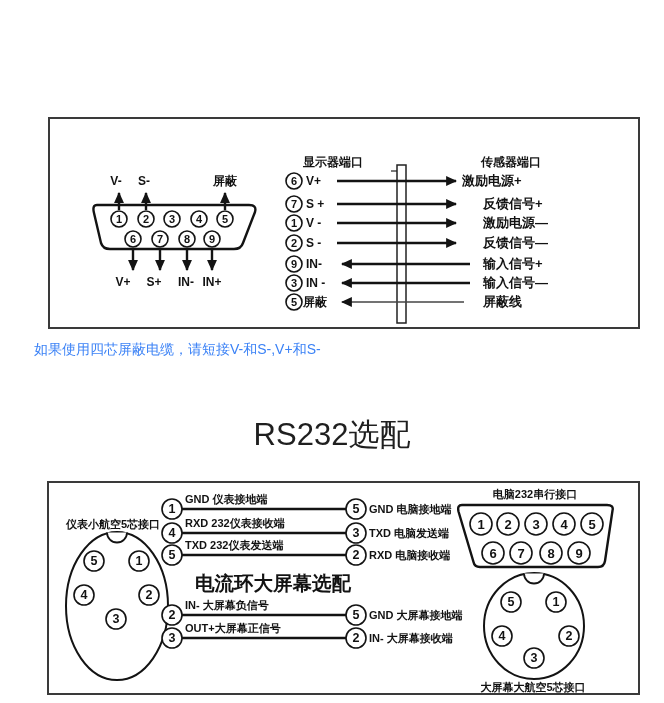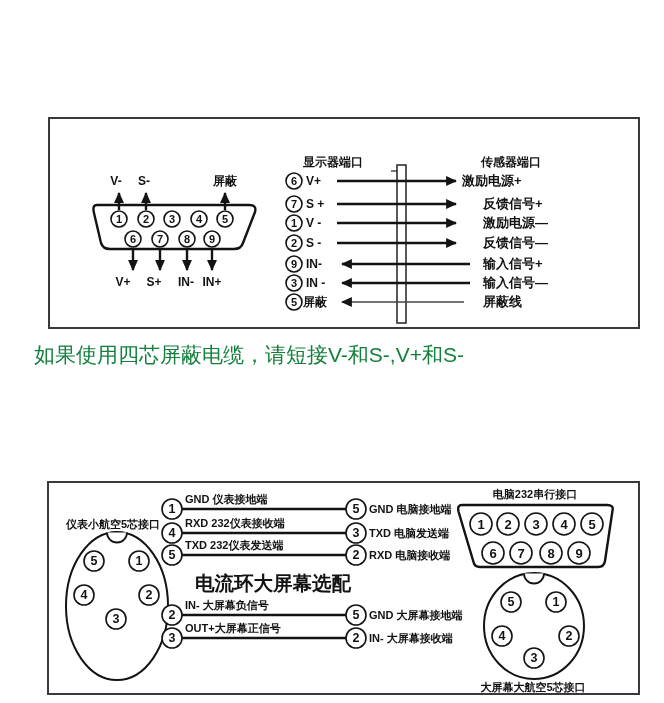--- a/index.html
+++ b/index.html
@@ -2,21 +2,21 @@
 <html><head>
 <meta charset="utf-8">
 <style>
   html,body{margin:0;padding:0;background:#fff;}
   .page{position:relative;width:664px;height:703px;background:#ffffff;overflow:hidden;
         font-family:"Liberation Sans",sans-serif;color:#171717;}
   .title1{position:absolute;top:16px;left:0;width:100%;text-align:center;
           font-size:40px;font-weight:bold;letter-spacing:1px;color:#1c1c1c;}
   .title2{position:absolute;top:414px;left:0;width:100%;text-align:center;
           font-size:31px;font-weight:400;color:#1f1f1f;}
-  .note{position:absolute;top:341px;left:34px;font-size:21px;color:#15803d;}
+  .note{position:absolute;top:341px;left:34px;font-size:14px;color:#3b82f6;}
   .dbox{position:absolute;border:2px solid #3a3a3a;background:#fff;box-sizing:border-box;}
   .box1{left:48px;top:117px;width:592px;height:212px;}
   .box2{left:47px;top:481px;width:593px;height:214px;}
   svg{display:block;}
   svg text{fill:#121212;font-family:"Liberation Sans",sans-serif;}
   .ln{stroke:#131313;stroke-width:2.4;}
   .lnthin{stroke:#444;stroke-width:1.3;}
   .shape{fill:none;stroke:#131313;stroke-width:2.4;}
   .pin{fill:#ffffff;stroke:#131313;stroke-width:1.6;}
   .pn{font-size:11px;font-weight:bold;text-anchor:middle;}
@@ -133,20 +133,21 @@
         <text class="pn" x="244" y="187">5</text>
         <text class="lab12" x="253" y="187">屏蔽</text>
         <line class="lnthin" x1="292" y1="183" x2="414" y2="183" marker-start="url(#ah1)"></line>
         <text class="lab13" x="433" y="187">屏蔽线</text>
       </g>
     </svg>
   </div>
 
   <div class="note">如果使用四芯屏蔽电缆，请短接V-和S-,V+和S-</div>
 
+  <div class="title2">RS232选配</div>
 
   <div class="dbox box2">
     <svg width="589" height="210" viewBox="0 0 589 210">
 
       <g>
         <text class="lab11m" x="64" y="45">仪表小航空5芯接口</text>
         <ellipse cx="68" cy="123" rx="51" ry="74" fill="none" stroke="#131313" stroke-width="2"></ellipse>
         <path d="M 58 49.5 A 10 10 0 0 0 78 49.5" fill="#ffffff" stroke="#131313" stroke-width="1.8"></path>
         <circle class="pin" cx="45" cy="78" r="10"></circle>
         <circle class="pin" cx="90" cy="78" r="10"></circle>

